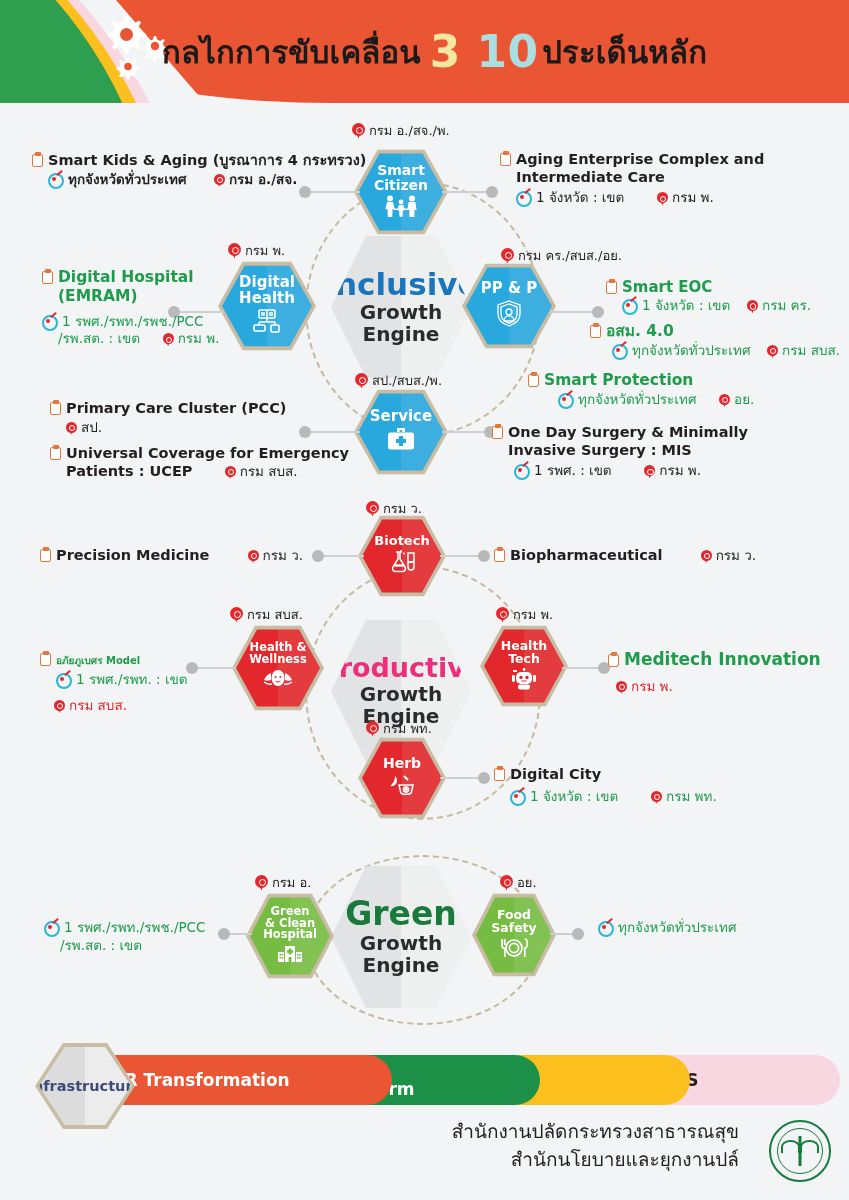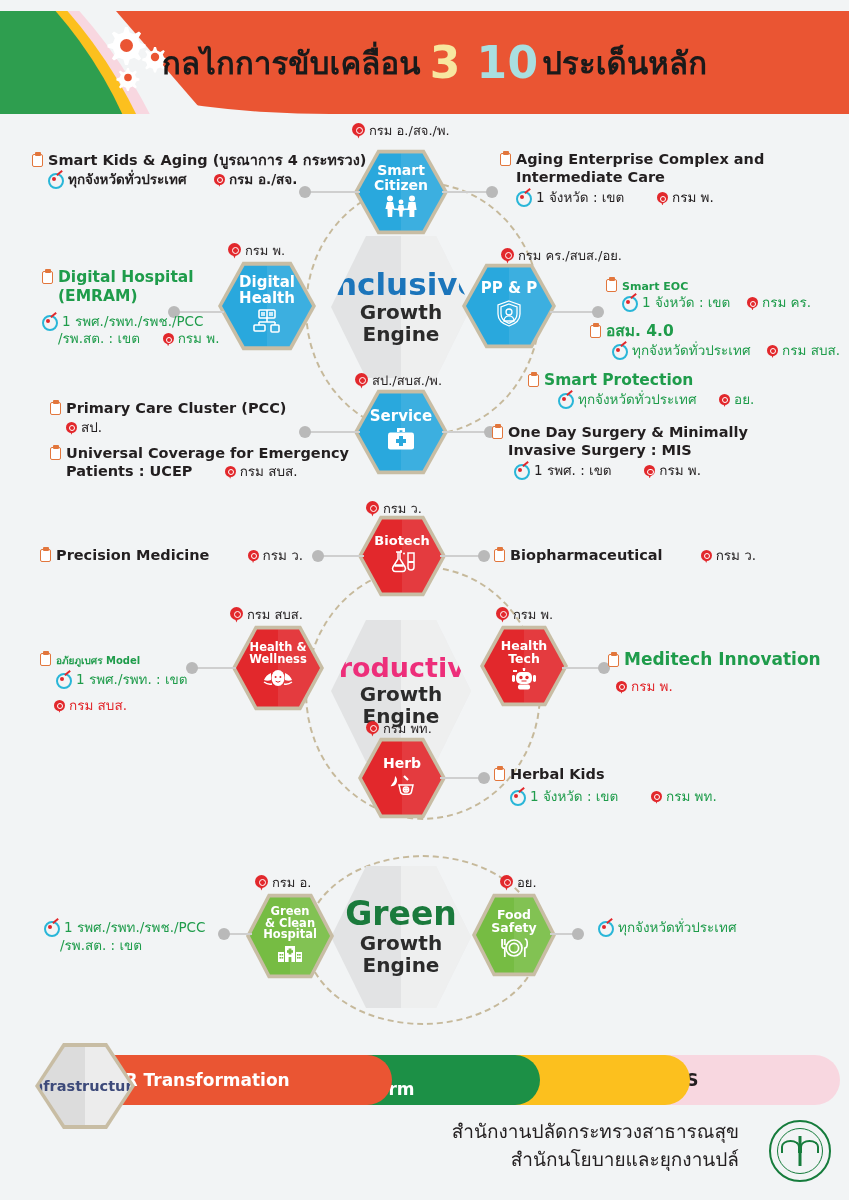--- a/index.html
+++ b/index.html
@@ -5,21 +5,21 @@
   html,body{margin:0;padding:0;}
   body{
     width:849px;height:1200px;
     background:#f2f4f5;
     font-family:"DejaVu Sans","Liberation Sans",sans-serif;
     position:relative;overflow:hidden;
   }
   .stage{position:absolute;inset:0;}
 
   
-  .header{position:absolute;left:0;top:0;width:849px;height:103px;overflow:hidden;background:#f2f4f5;margin-top:11px;}
+  .header{position:absolute;left:0;top:0;width:849px;height:103px;overflow:hidden;background:#f2f4f5;}
   .stripe{position:absolute;top:-170px;left:-330px;width:520px;height:470px;border-radius:0 100% 0 0;}
   .stripe.s1{background:#f8d7e0;width:560px;height:500px;left:-360px;top:-190px;}
   .stripe.s2{background:#fcc01e;width:520px;height:470px;left:-340px;top:-178px;}
   .stripe.s3{background:#2e9e4f;width:480px;height:440px;left:-320px;top:-166px;}
   .header-red{position:absolute;left:0;top:0;width:849px;height:103px;background:#ea5533;
      border-bottom-left-radius:330px 103px;clip-path:polygon(116px 0,849px 0,849px 103px,205px 103px);}
   .gears{position:absolute;left:100px;top:12px;width:80px;height:70px;}
   .htitle{position:absolute;left:162px;top:20px;height:64px;display:flex;align-items:center;
      color:#1a1a1a;font-size:31px;font-weight:bold;letter-spacing:.2px;white-space:nowrap;}
   .htitle .num3{color:#f7e7a0;font-size:44px;font-weight:bold;margin:0 7px 0 9px;line-height:1;}
@@ -275,21 +275,21 @@
       <span class="clip-ico"><span class="body"></span><span class="clip"></span></span>Aging Enterprise Complex and<br><span style="margin-left:16px">Intermediate Care</span>
     </div>
     <div class="it-sub" style="margin-left:16px;margin-top:3px;">
       <span class="target-ico"><span class="ring"></span><span class="dot"></span><span class="arr"></span></span><span>1 จังหวัด : เขต</span>
       <span style="display:inline-block;width:24px"></span>
       <span class="pin-ico sm"><span class="head"></span><span class="tip"></span><span class="hole"></span></span><span>กรม พ.</span>
     </div>
   </div>
 
   <div class="item" style="left:606px;top:278px;">
-    <div class="it-title green" style="font-size:11px;">
+    <div class="it-title green" style="font-size:15px;">
       <span class="clip-ico"><span class="body"></span><span class="clip"></span></span><span>Smart EOC</span>
     </div>
     <div class="it-sub green" style="margin-left:16px;">
       <span class="target-ico"><span class="ring"></span><span class="dot"></span><span class="arr"></span></span><span>1 จังหวัด : เขต</span>
       <span style="display:inline-block;width:8px"></span>
       <span class="pin-ico sm"><span class="head"></span><span class="tip"></span><span class="hole"></span></span><span>กรม คร.</span>
     </div>
   </div>
 
   <div class="item" style="left:590px;top:322px;">
@@ -506,21 +506,21 @@
     <div class="it-title green" style="font-size:17px;">
       <span class="clip-ico"><span class="body"></span><span class="clip"></span></span><span>Meditech Innovation</span>
     </div>
     <div class="it-sub red" style="margin-left:8px;margin-top:8px;">
       <span class="pin-ico sm"><span class="head"></span><span class="tip"></span><span class="hole"></span></span><span>กรม พ.</span>
     </div>
   </div>
 
   <div class="item" style="left:494px;top:766px;">
     <div class="it-title">
-      <span class="clip-ico"><span class="body"></span><span class="clip"></span></span><span>Herbal Kids</span>
+      <span class="clip-ico"><span class="body"></span><span class="clip"></span></span><span>Digital City</span>
     </div>
     <div class="it-sub green" style="margin-left:16px;margin-top:4px;">
       <span class="target-ico"><span class="ring"></span><span class="dot"></span><span class="arr"></span></span><span>1 จังหวัด : เขต</span>
       <span style="display:inline-block;width:24px"></span>
       <span class="pin-ico sm"><span class="head"></span><span class="tip"></span><span class="hole"></span></span><span class="red" style="display:inline">กรม พท.</span>
     </div>
   </div>
 
   <div class="dashring" style="left:305px;top:855px;width:232px;height:166px;"></div>
 

